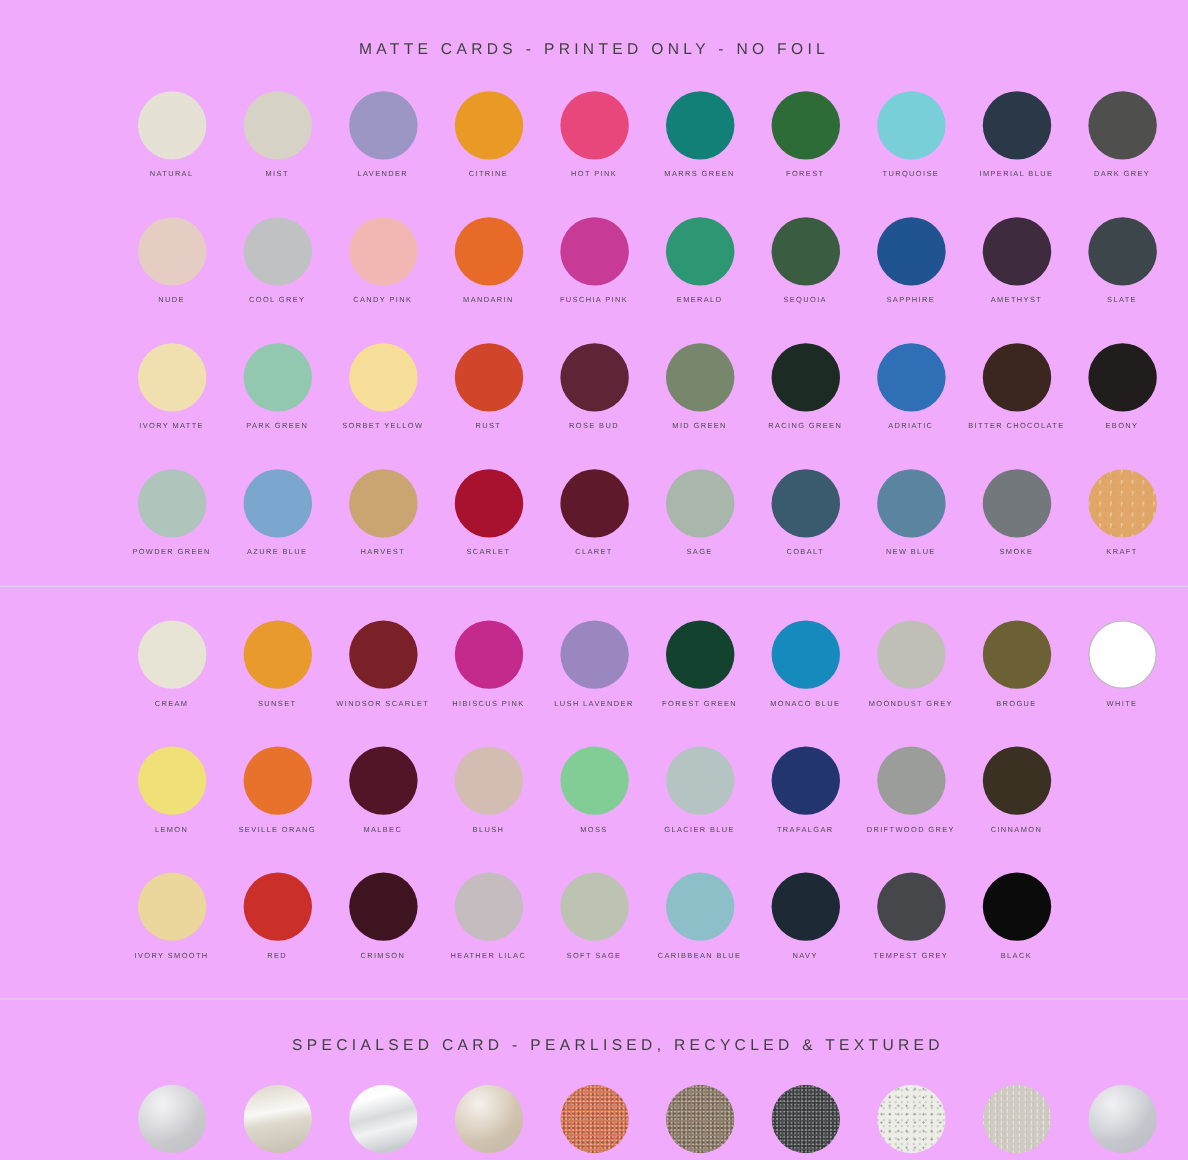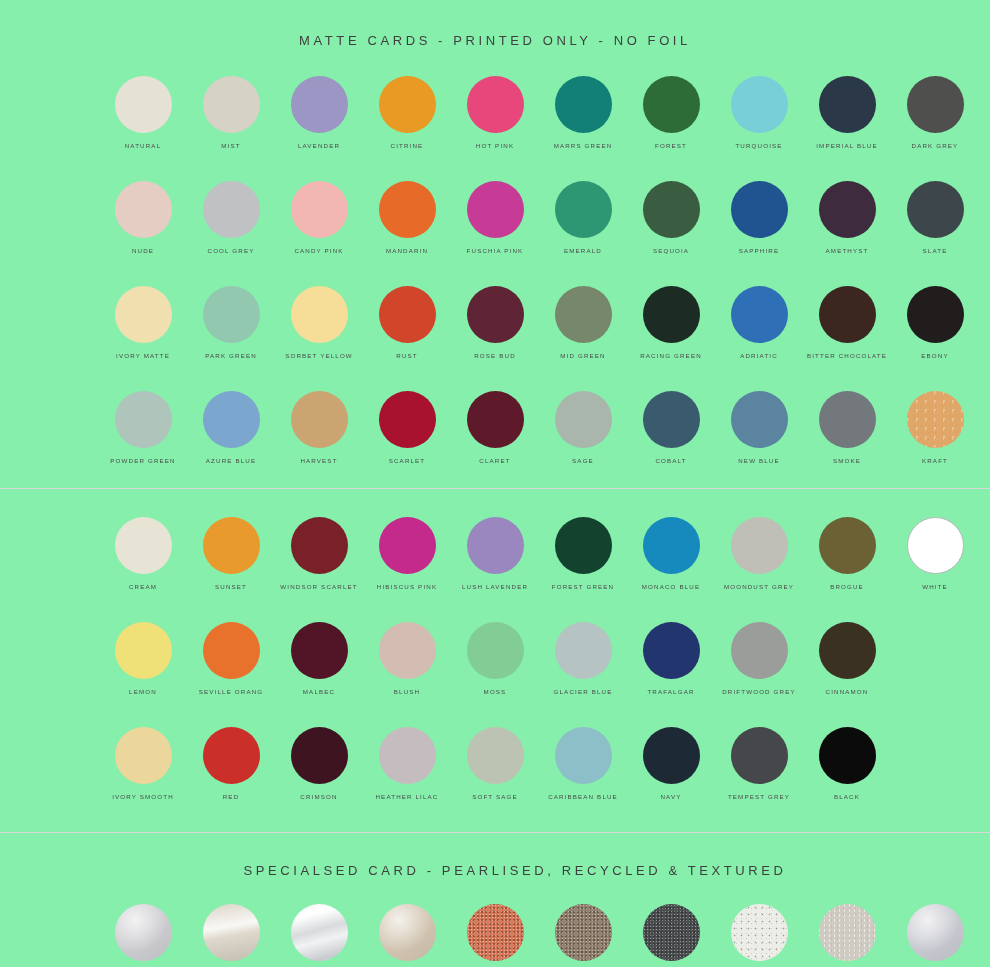--- a/index.html
+++ b/index.html
@@ -13,21 +13,21 @@
     width: 990px;
     height: 967px;
     font-family: "Liberation Sans", sans-serif;
     color: #3c3c3c;
     overflow: hidden;
   }
   .sheet {
     width: 990px;
     height: 967px;
     position: relative;
-    background: #86efac;
+    background: #f0abfc;
   }
 
   
   .section { width: 100%; }
   .section-title {
     text-align: center;
     font-size: 13px;
     letter-spacing: 3.6px;
     color: #3f3f3f;
     font-weight: 400;

